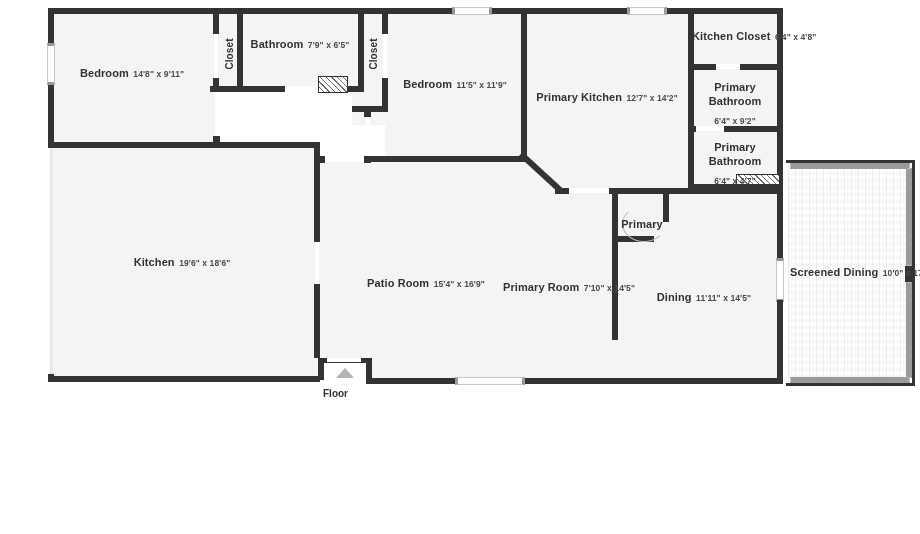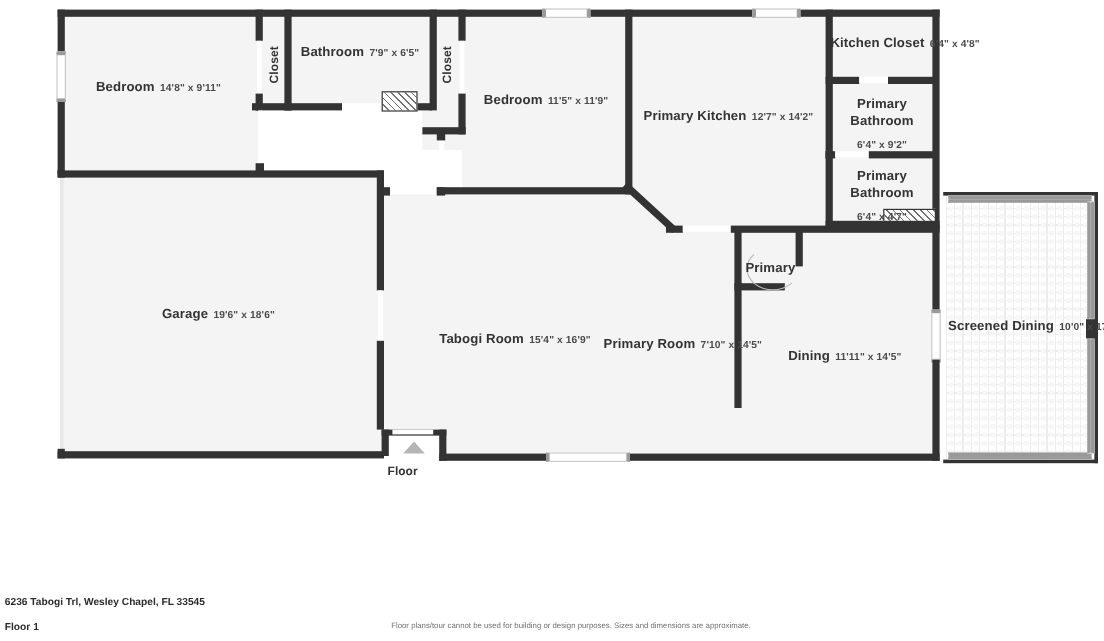--- a/index.html
+++ b/index.html
@@ -229,26 +229,26 @@
       <span class="dm">6'4" x 9'2"</span>
     </div>
 
     <div class="label two" style="left:692px;top:141px;width:86px;">
       <span class="nm">Primary</span>
       <span class="nm">Bathroom</span>
       <span class="dm">6'4" x 4'7"</span>
     </div>
 
     <div class="label" style="left:122px;top:251px;width:120px;">
-      <span class="nm">Garage</span>
+      <span class="nm">Kitchen</span>
       <span class="dm">19'6" x 18'6"</span>
     </div>
 
     <div class="label" style="left:366px;top:272px;width:120px;">
-      <span class="nm">Tabogi Room</span>
+      <span class="nm">Patio Room</span>
       <span class="dm">15'4" x 16'9"</span>
     </div>
 
     <div class="label" style="left:503px;top:276px;width:120px;">
       <span class="nm">Primary Room</span>
       <span class="dm">7'10" x 14'5"</span>
     </div>
 
     <div class="label" style="left:614px;top:213px;width:56px;">
       <span class="nm">Primary</span>
@@ -259,19 +259,14 @@
       <span class="dm">11'11" x 14'5"</span>
     </div>
 
     <div class="label" style="left:790px;top:261px;width:120px;">
       <span class="nm">Screened Dining</span>
       <span class="dm">10'0" x 17'2"</span>
     </div>
 
   </div>
 
-  <div id="footer">
-    <div id="addr">6236 Tabogi Trl, Wesley Chapel, FL 33545</div>
-    <div id="floor-no">Floor 1</div>
-    <div id="disclaimer">Floor plans/tour cannot be used for building or design purposes. Sizes and dimensions are approximate.</div>
-  </div>
 
 </div>
 
 </body></html>

